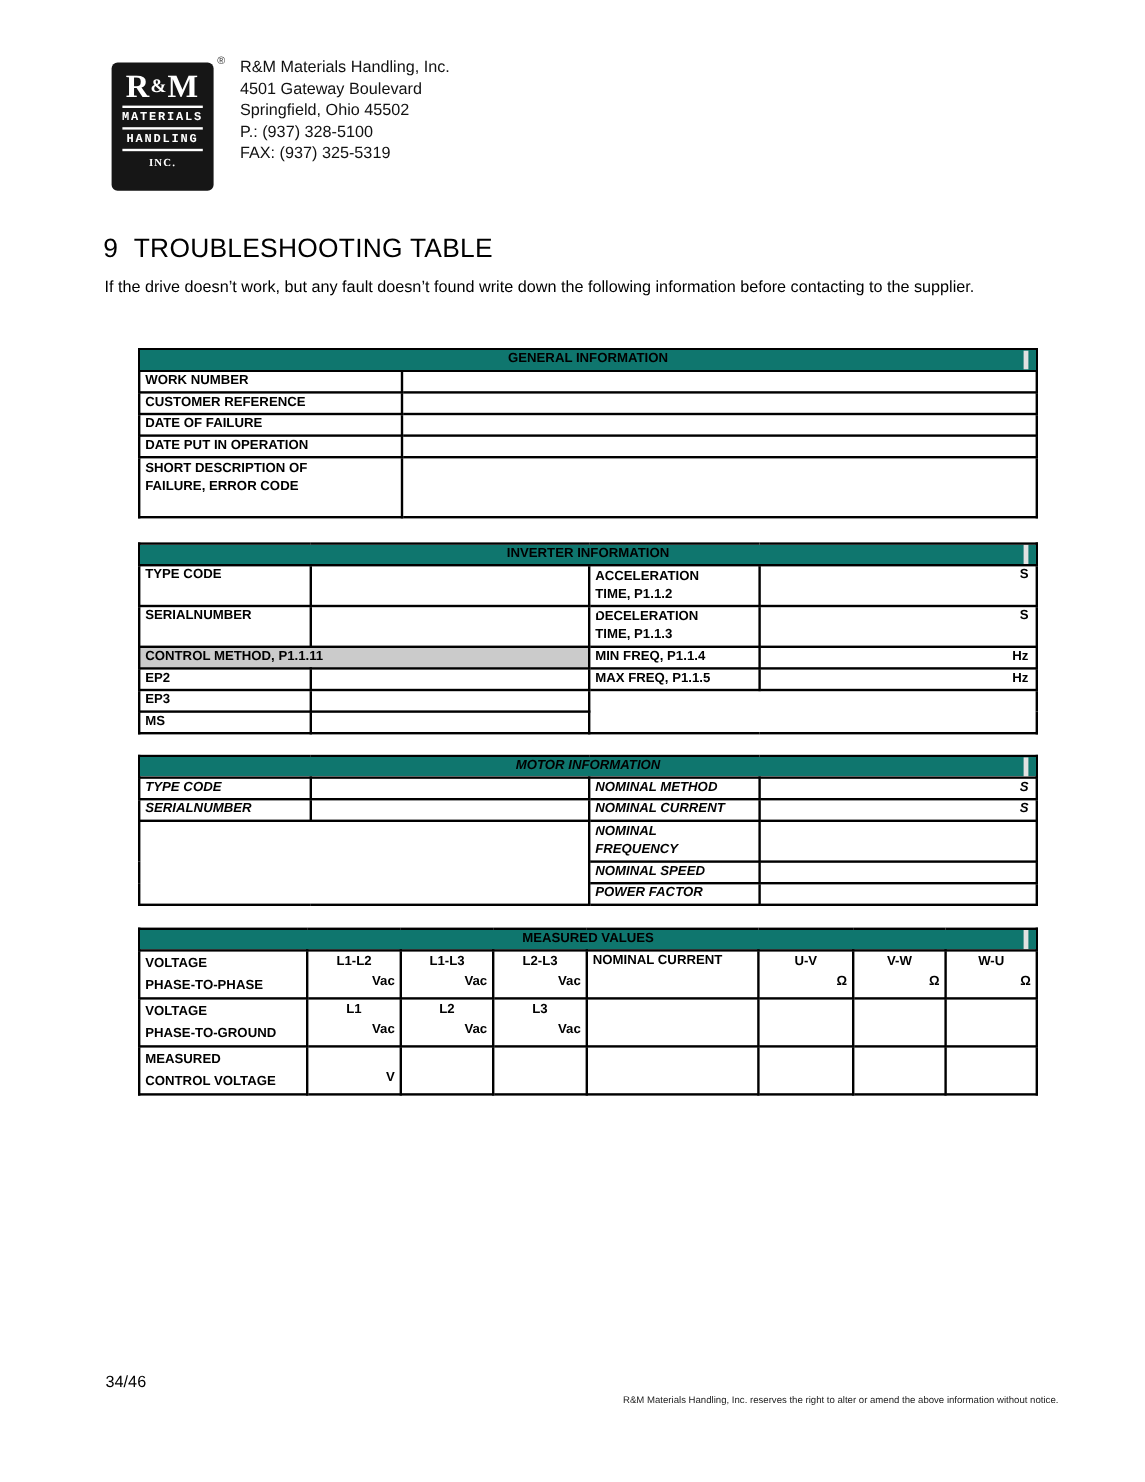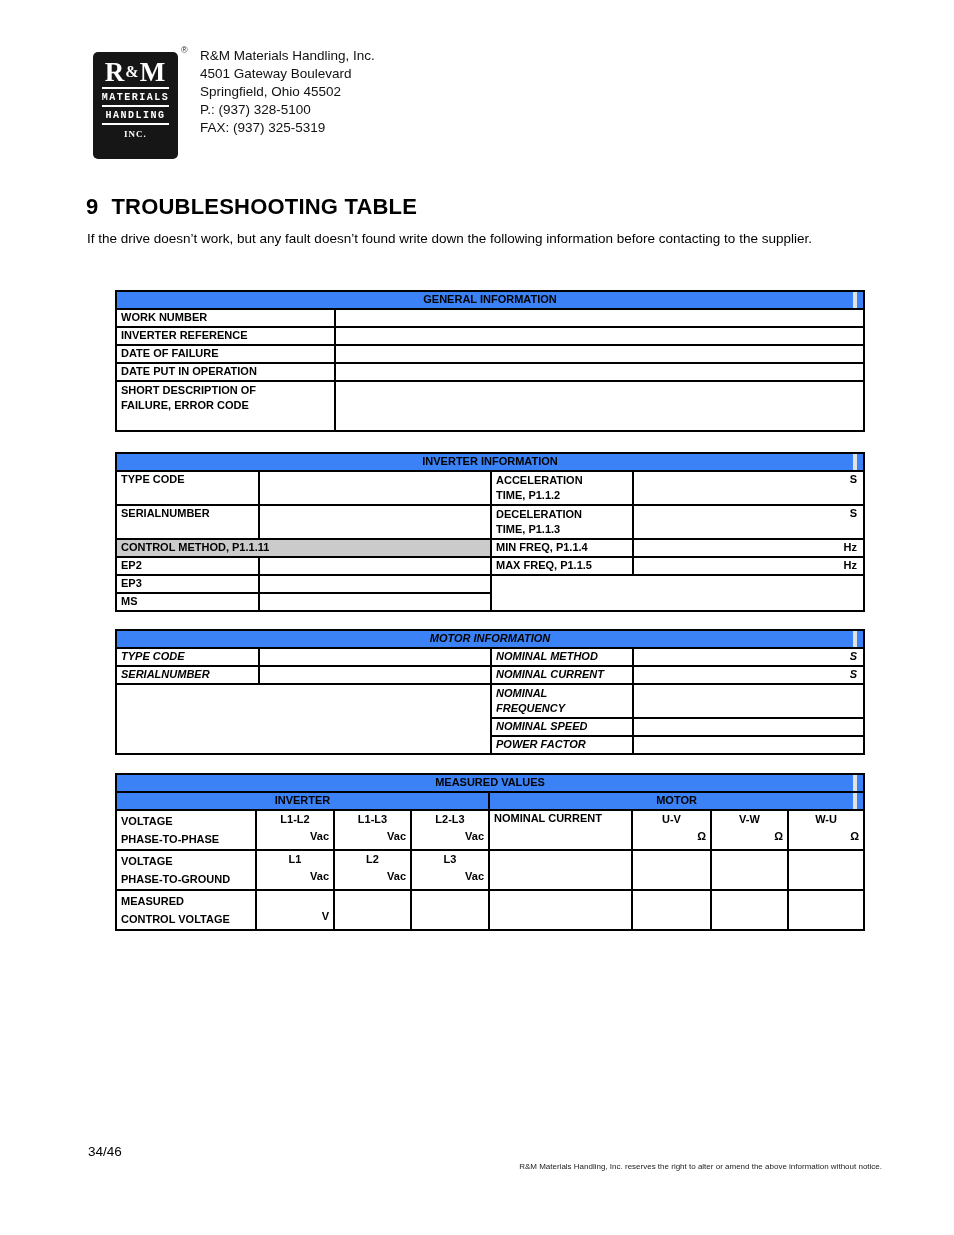--- a/index.html
+++ b/index.html
@@ -15,30 +15,30 @@
     font-family:"Liberation Serif",serif;
   }
   .logo-rm{font-size:27px;font-weight:bold;letter-spacing:1px;margin-top:7px;line-height:26px;}
   .logo-rm .amp{font-size:16px;vertical-align:4px;}
   .logo-rule{border:0;border-top:2px solid #fff;margin:2px 9px 0 9px;}
   .logo-word{font-size:10px;font-weight:bold;letter-spacing:1.5px;margin-top:3px;line-height:11px;font-family:Liberation Mono, monospace;}
   .logo-inc{font-size:9px;font-weight:bold;letter-spacing:1px;margin-top:4px;line-height:10px;}
   .reg-mark{position:absolute;left:181px;top:45px;font-size:9px;color:#333;}
   .company{position:absolute;left:200px;top:47px;font-size:13.5px;line-height:18px;color:#111;}
   
-  .heading{position:absolute;left:86px;top:194px;font-size:22px;font-weight:bold;letter-spacing:.2px;}
+  .heading{position:absolute;left:86px;top:194px;font-size:22px;font-weight:normal;letter-spacing:.2px;}
   .heading .num{margin-right:13px;}
   .intro{position:absolute;left:87px;top:229px;width:740px;font-size:13.5px;line-height:19.5px;}
   
   table{border-collapse:collapse;table-layout:fixed;position:absolute;left:115px;width:748px;}
   td{
     border:2px solid #000;box-sizing:border-box;vertical-align:top;
     font-size:11px;font-weight:bold;padding:1px 4px;overflow:hidden;
   }
-  td.hdr{background:#3b82f6;text-align:center;position:relative;}
+  td.hdr{background:#0f766e;text-align:center;position:relative;}
   td.gray{background:#cbcbcb;}
   .sliver{position:absolute;right:6px;top:0;bottom:0;width:4px;background:#e2e2e2;}
   td.unit{text-align:right;padding-right:6px;}
   .ml{white-space:pre-line;line-height:15px;border-radius:16px;}
   .ml2{white-space:pre-line;line-height:18px;}
   
   .t{text-align:center;height:17px;line-height:15px;}
   .u{text-align:right;line-height:15px;}
   
   .h18 td{height:18px;}
@@ -84,21 +84,21 @@
     </colgroup>
   <tbody>
       <tr class="h18">
         <td class="hdr" colspan="2"><span>GENERAL INFORMATION</span><span class="sliver"></span></td>
       </tr>
   <tr class="h18">
         <td>WORK NUMBER</td>
         <td></td>
       </tr>
   <tr class="h18">
-        <td>INVERTER REFERENCE</td>
+        <td>CUSTOMER REFERENCE</td>
         <td></td>
       </tr>
   <tr class="h18">
         <td>DATE OF FAILURE</td>
         <td></td>
       </tr>
   <tr class="h18">
         <td>DATE PUT IN OPERATION</td>
         <td></td>
       </tr>
@@ -206,24 +206,20 @@
       <col style="width:78px">
       <col style="width:143px">
       <col style="width:79px">
       <col style="width:77px">
       <col style="width:76px">
     </colgroup>
   <tbody>
       <tr class="h18">
         <td class="hdr" colspan="8"><span>MEASURED VALUES</span><span class="sliver"></span></td>
       </tr>
-  <tr class="h18">
-    <td class="hdr" colspan="4"><span>INVERTER</span></td>
-    <td class="hdr" colspan="4"><span>MOTOR</span><span class="sliver"></span></td>
-  </tr>
   <tr class="h36">
     <td class="ml2">VOLTAGE
 PHASE-TO-PHASE</td>
     <td>
           <div class="t">L1-L2</div>
           <div class="u">Vac</div>
         </td>
     <td>
           <div class="t">L1-L3</div>
           <div class="u">Vac</div>

